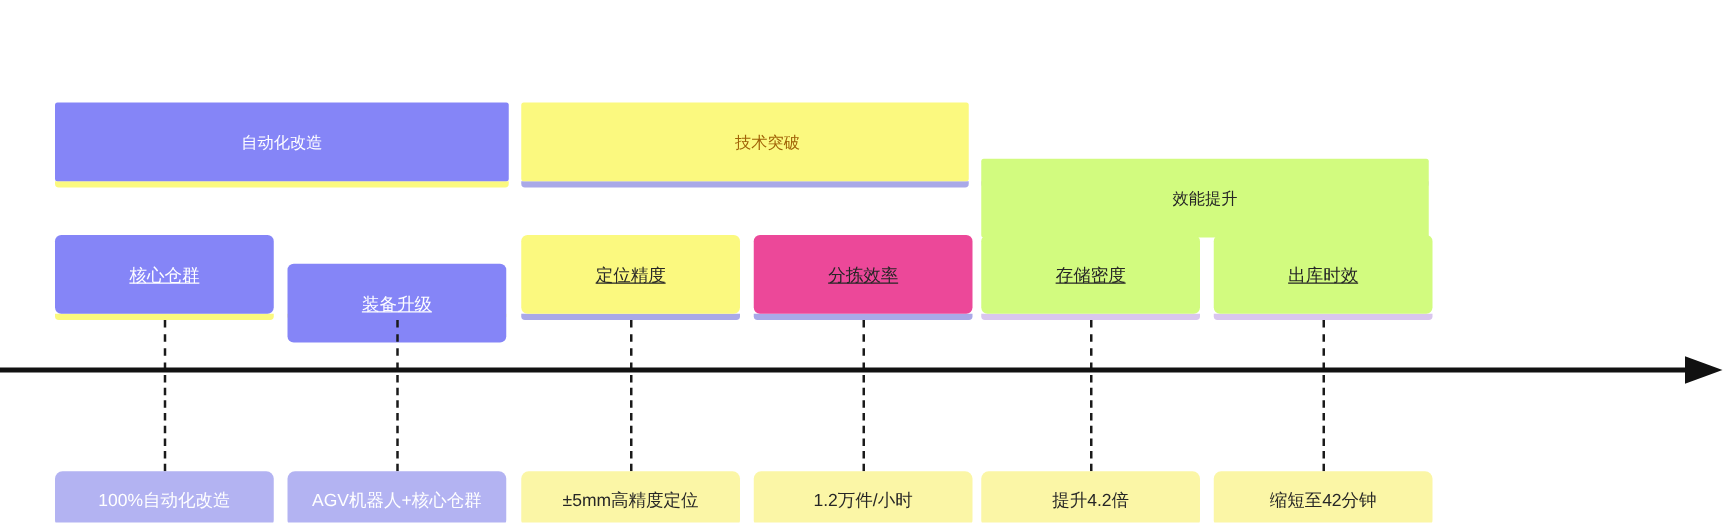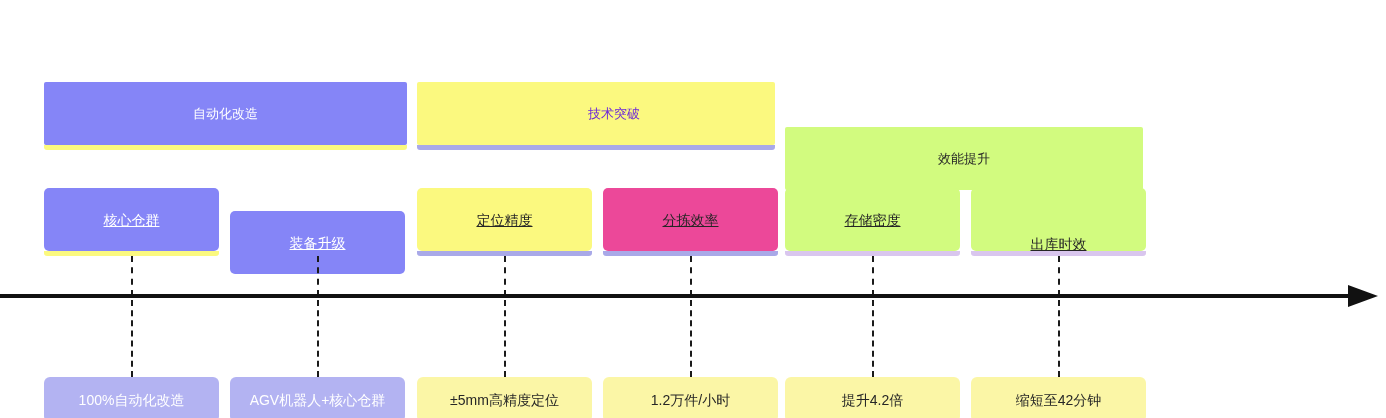--- a/index.html
+++ b/index.html
@@ -133,21 +133,21 @@
 
 <div id="stage">
 
 
   <div id="phase-bar-layer">
       <div class="phase-shadow" style="left: 44px; width: 363px; background: rgb(251, 249, 127);"></div>
       <div class="phase-bar" style="left: 44px; width: 363px; background: rgb(133, 133, 247); color: rgb(255, 255, 255);">
         <span>自动化改造</span>
       </div>
       <div class="phase-shadow" style="left: 417px; width: 358px; background: rgb(169, 169, 232);"></div>
-      <div class="phase-bar" style="left: 417px; width: 358px; background: rgb(251, 249, 127); color: #6d28d9; padding-left: 36px;">
+      <div class="phase-bar" style="left: 417px; width: 358px; background: rgb(251, 249, 127); color: #a16207; padding-left: 36px;">
         <span>技术突破</span>
       </div>
       <div class="phase-shadow" style="left: 785px; width: 358px; background: rgb(217, 198, 238);"></div>
       <div class="phase-bar" style="left: 785px; width: 358px; background: rgb(210, 251, 127); color: rgb(38, 38, 38); margin-top: 45px;">
         <span>效能提升</span>
       </div>
     </div>
   <div id="metric-box-layer">
       <div class="metric-shadow" style="left: 44px; width: 175px; background: rgb(251, 249, 127);"></div>
       <div class="metric-box" style="left: 44px; width: 175px; background: rgb(133, 133, 247); color: rgb(255, 255, 255);">
@@ -163,21 +163,21 @@
       </div>
       <div class="metric-shadow" style="left: 603px; width: 175px; background: rgb(169, 169, 232);"></div>
       <div class="metric-box" style="left: 603px; width: 175px; background: #ec4899; color: rgb(38, 38, 38);">
         <span>分拣效率</span>
       </div>
       <div class="metric-shadow" style="left: 785px; width: 175px; background: rgb(217, 198, 238);"></div>
       <div class="metric-box" style="left: 785px; width: 175px; background: rgb(210, 251, 127); color: rgb(38, 38, 38);">
         <span>存储密度</span>
       </div>
       <div class="metric-shadow" style="left: 971px; width: 175px; background: rgb(217, 198, 238);"></div>
-      <div class="metric-box" style="left: 971px; width: 175px; background: rgb(210, 251, 127); color: rgb(38, 38, 38); align-items: flex-end;">
+      <div class="metric-box" style="left: 971px; width: 175px; background: rgb(210, 251, 127); color: rgb(38, 38, 38);">
         <span>出库时效</span>
       </div>
     </div>
   <div id="connector-layer">
       <div class="connector connector-upper" style="left: 131px;"></div>
       <div class="connector connector-lower" style="left: 131px;"></div>
       <div class="connector connector-upper" style="left: 317px;"></div>
       <div class="connector connector-lower" style="left: 317px;"></div>
       <div class="connector connector-upper" style="left: 504px;"></div>
       <div class="connector connector-lower" style="left: 504px;"></div>

